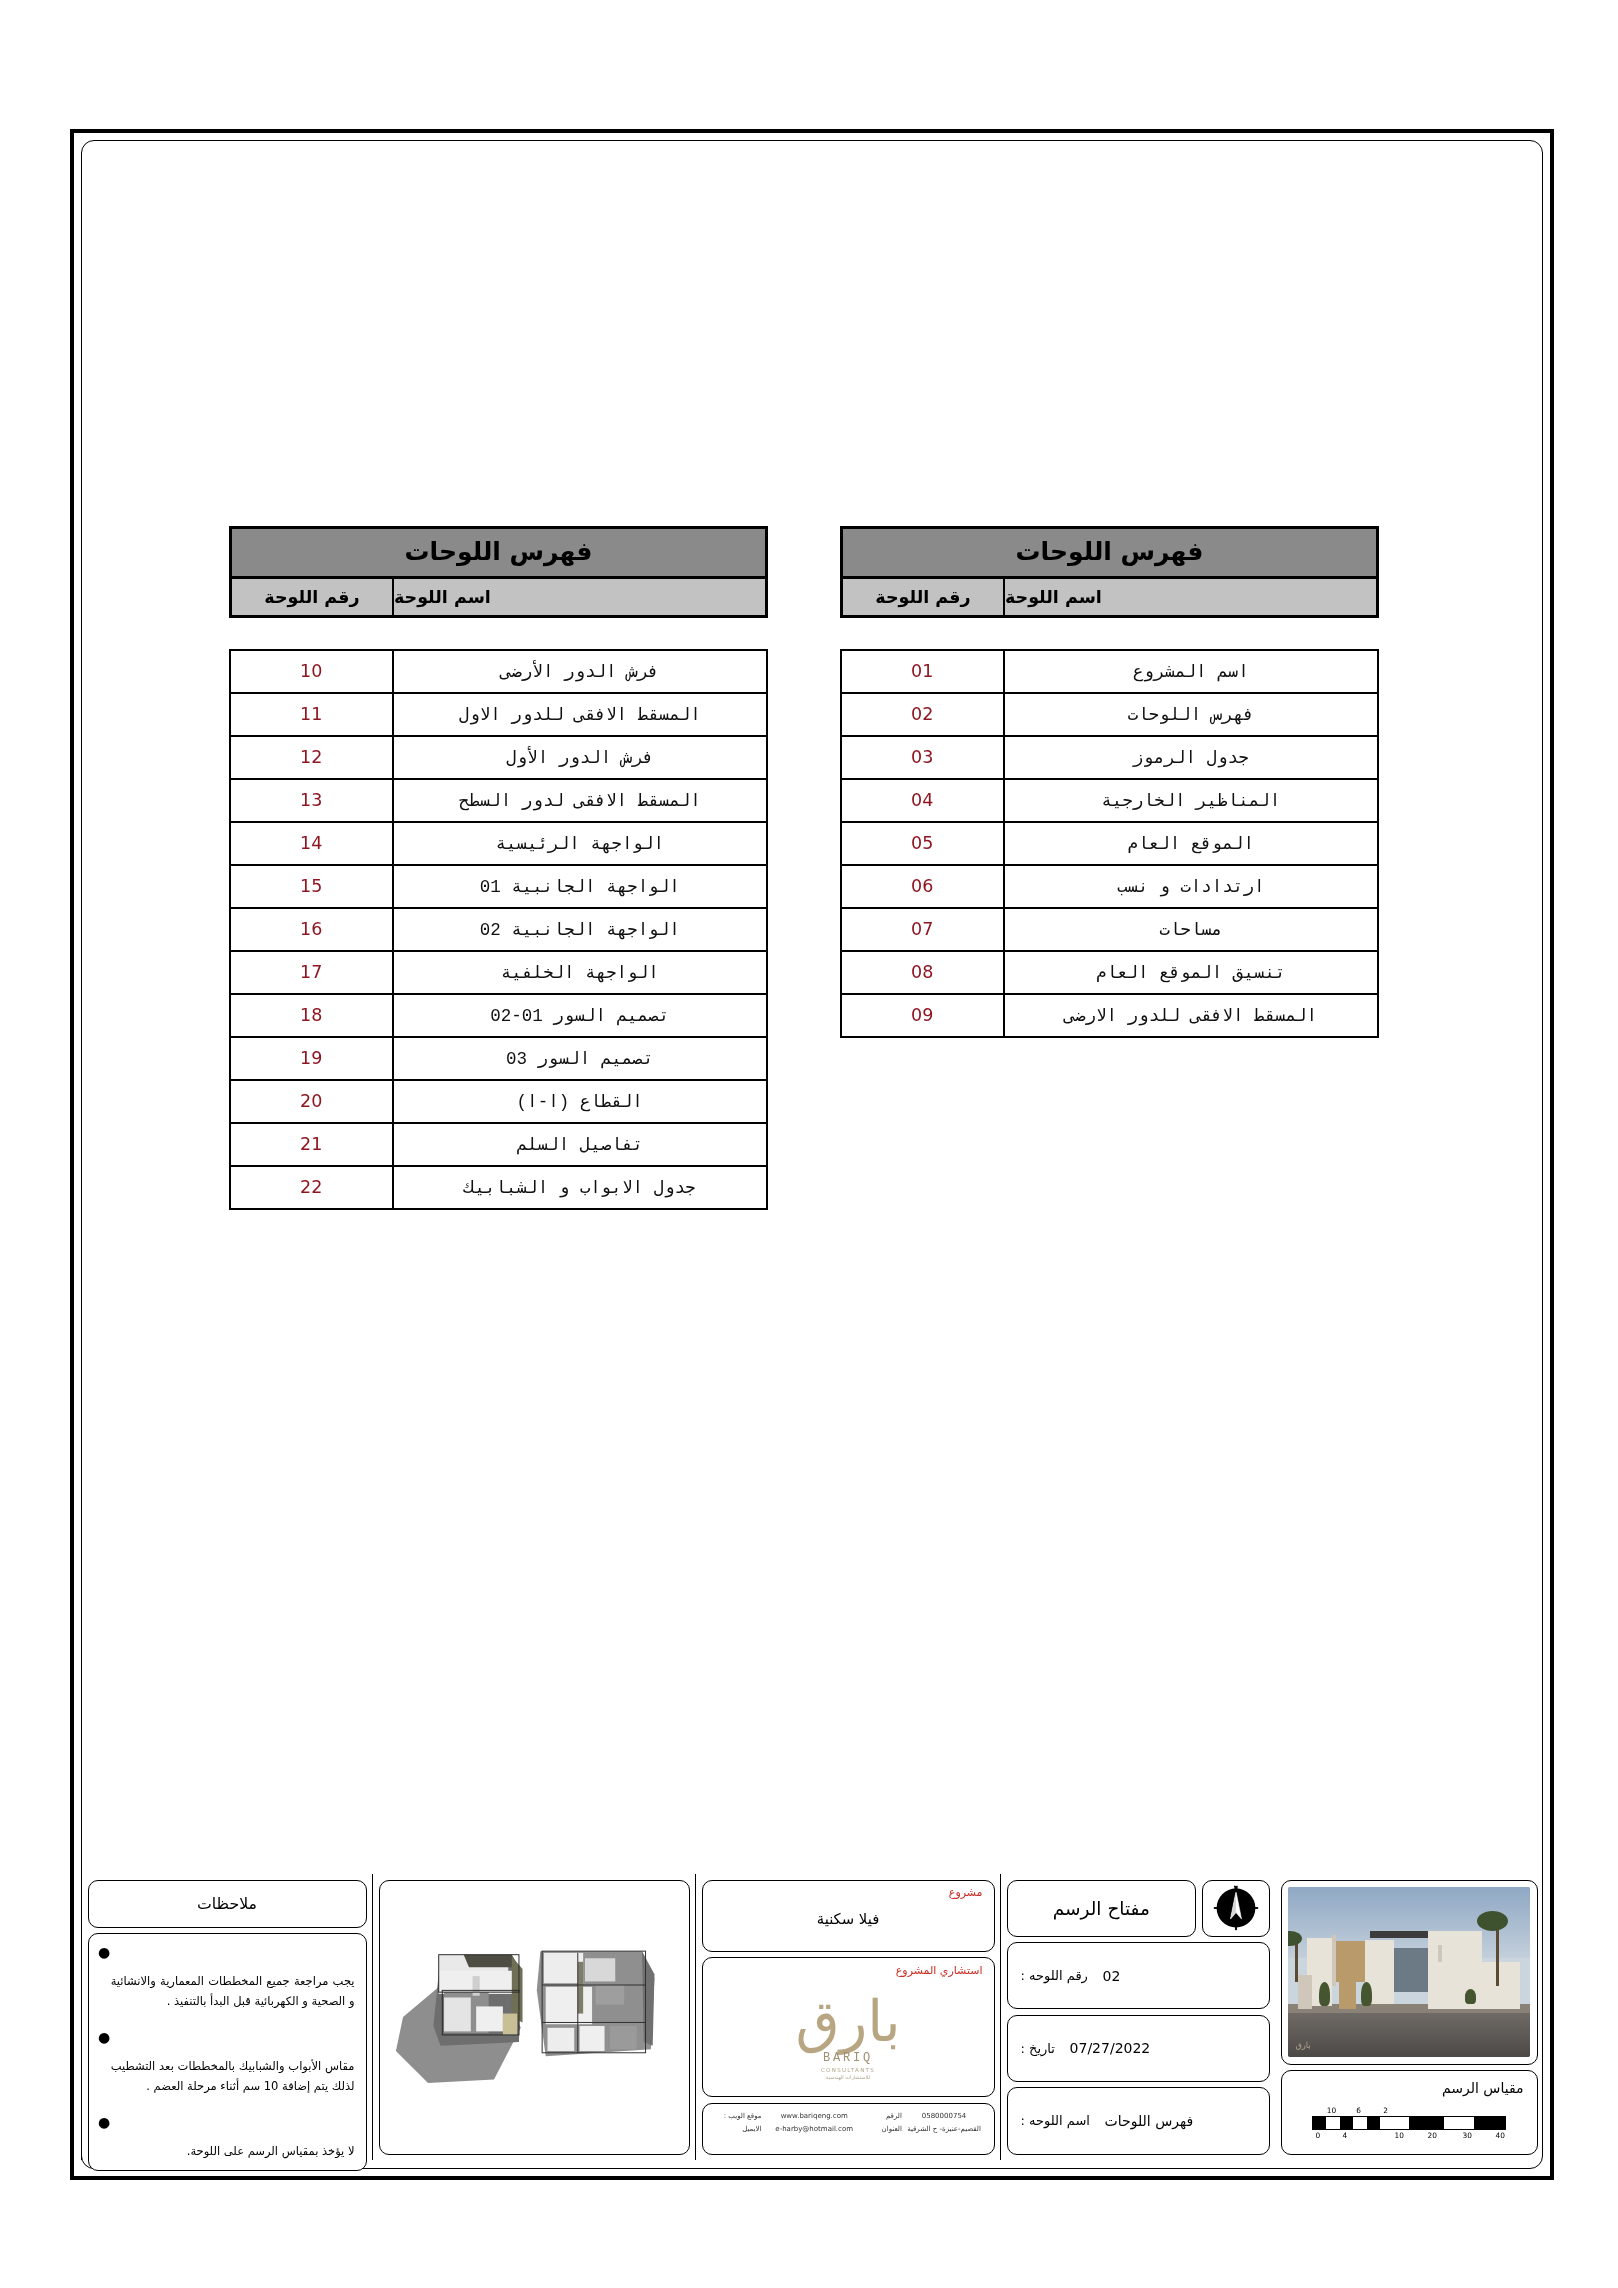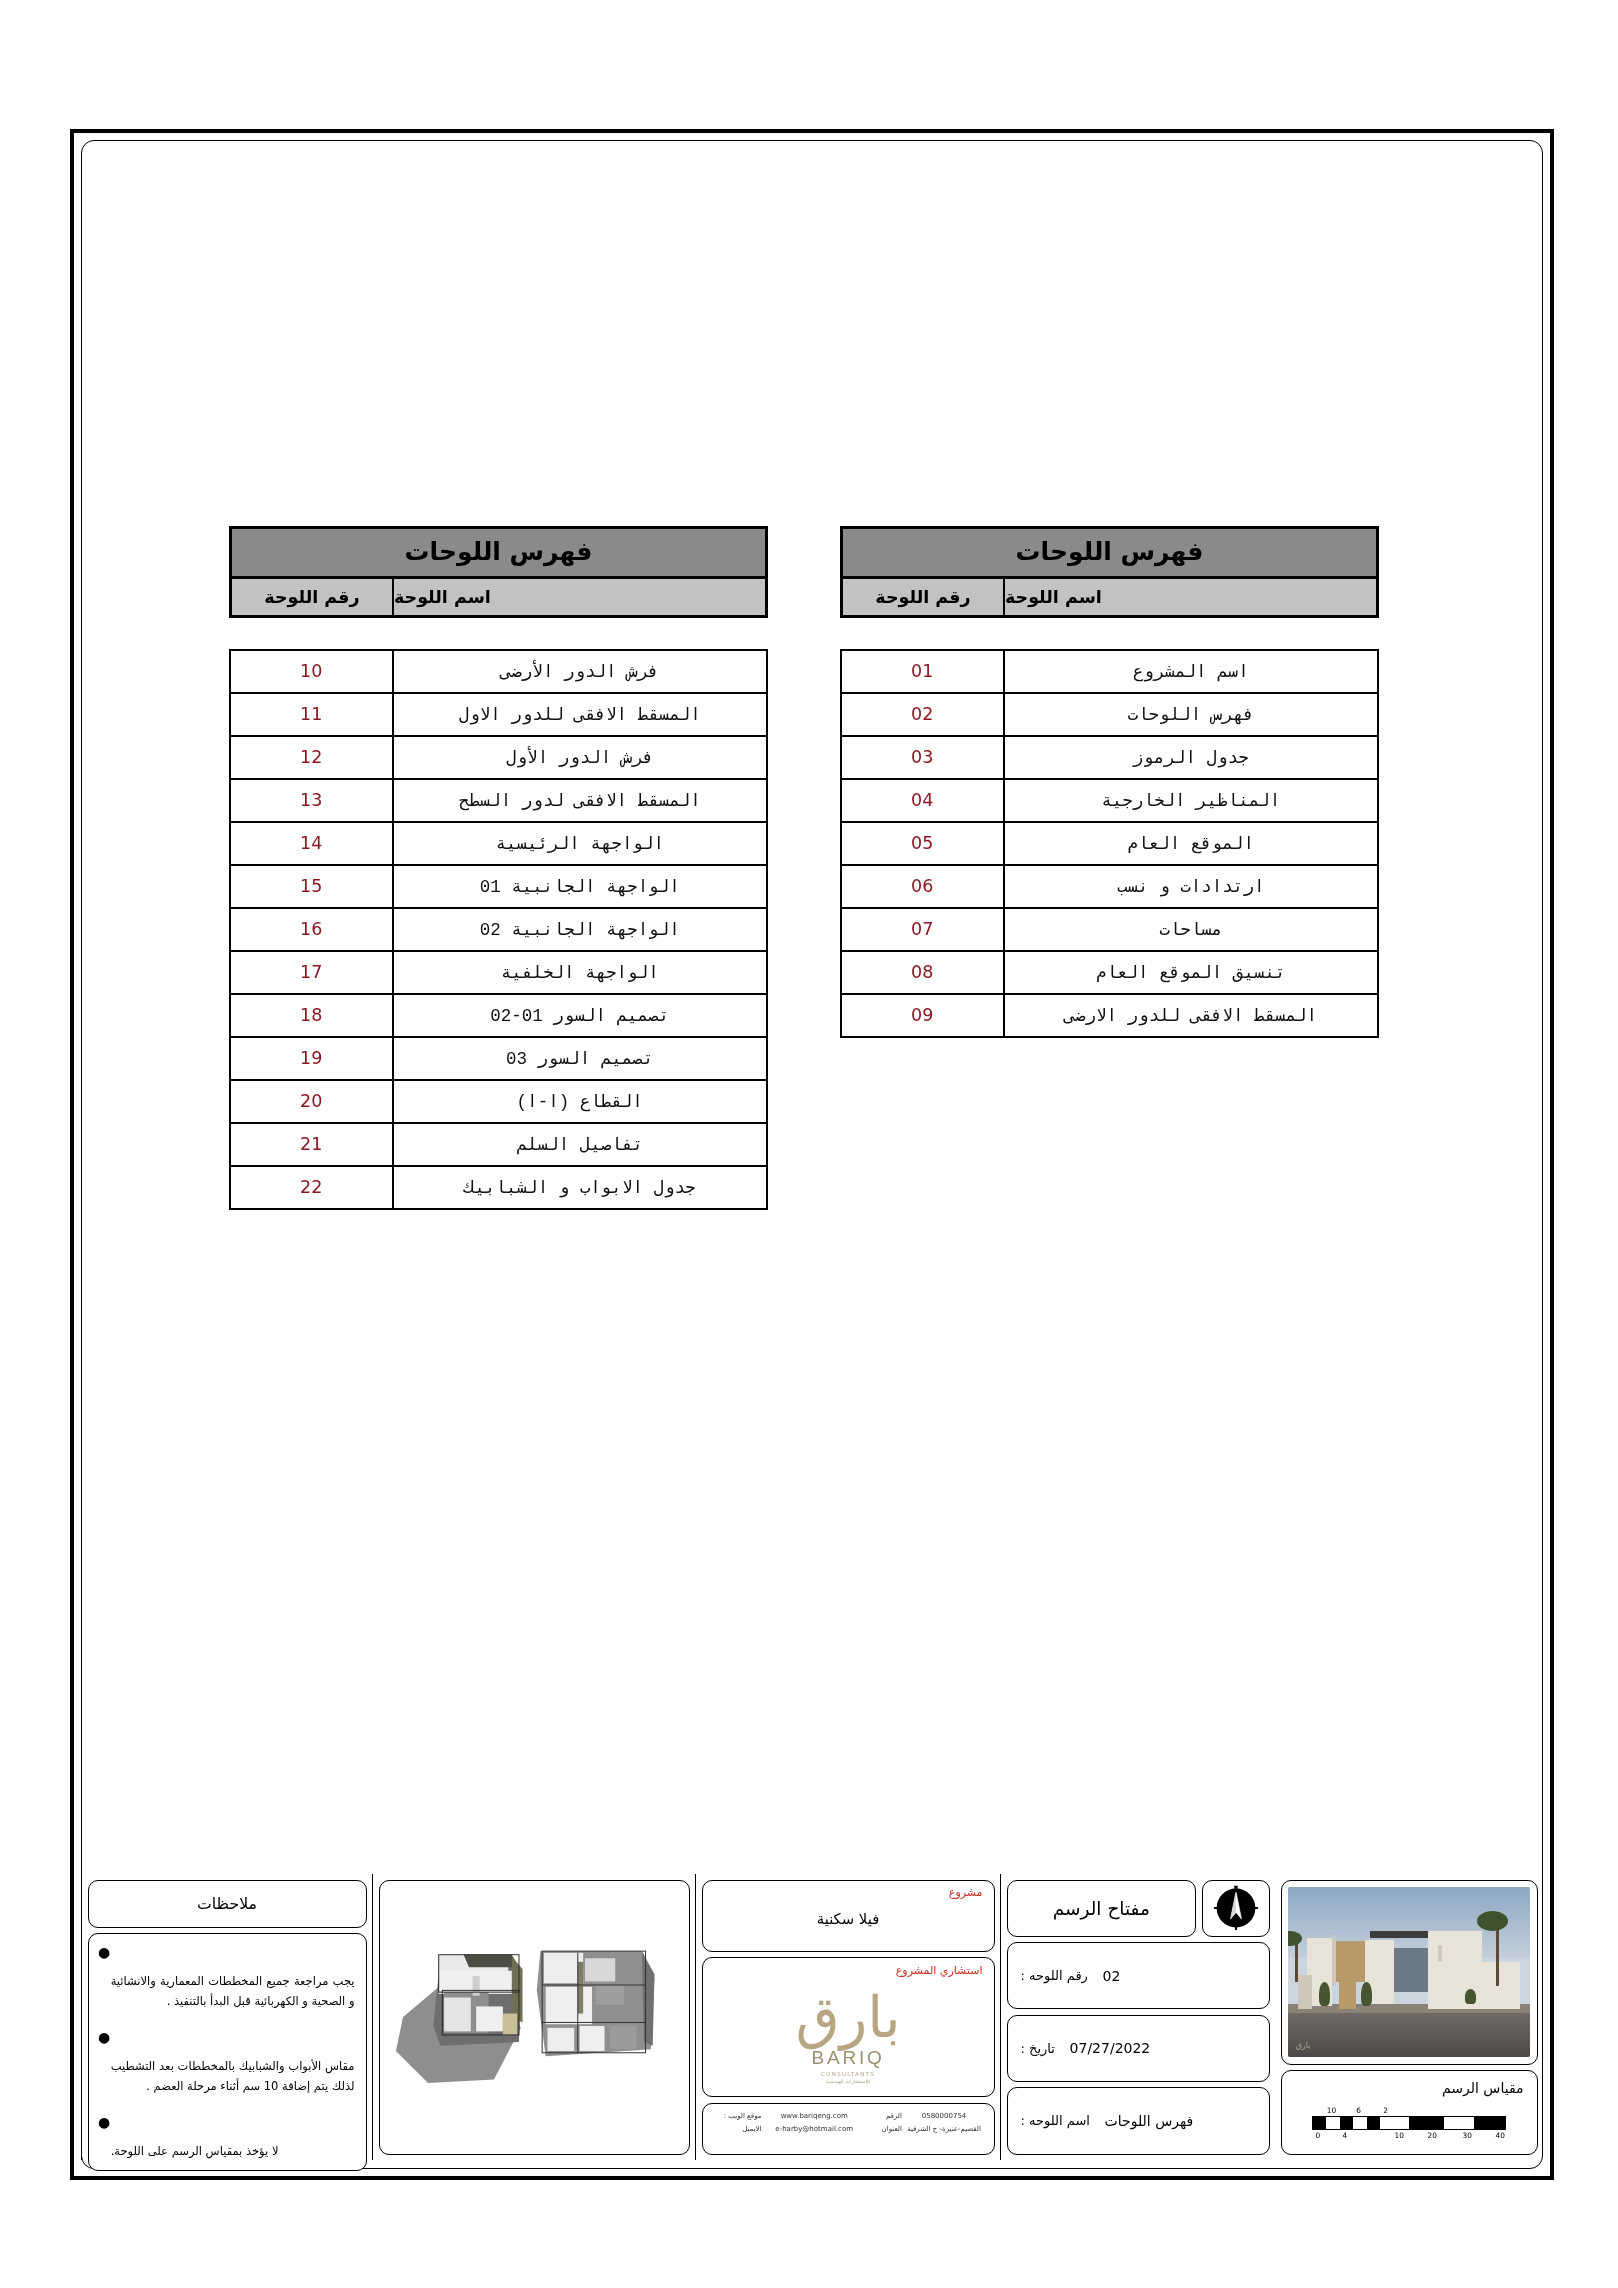--- a/index.html
+++ b/index.html
@@ -204,22 +204,22 @@
   
   #col-project { flex: 0 0 305px; display:flex; flex-direction:column; gap:5.5px; }
   #project-panel { flex: 0 0 72px; padding: 5.5px 11px; }
   .panel-tag { font-size: 11px; color:#cc2a20; text-align: right; direction: rtl; }
   #project-name { font-size: 14.8px; text-align:center; margin-top: 11px; direction: rtl; }
   #consultant-panel { flex: 1 1 auto; padding: 5.5px 11px; position: relative; }
   #logo-wrap { position:absolute; left:0; right:0; top: 24px; bottom: 5.5px;
       display:flex; flex-direction:column; align-items:center; justify-content:center; }
   #logo-mark { font-size: 57px; color:#b8a683; font-family:"DejaVu Sans", sans-serif;
       line-height: 1; font-weight: 300; }
-  #logo-word { font-size: 19px; letter-spacing: 2.8px; color:#9e8f70;
-      font-family:Liberation Sans, sans-serif; margin-top: 1.8px; }
+  #logo-word { font-size: 12px; letter-spacing: 2.8px; color:#9e8f70;
+      font-family:Liberation Mono, monospace; margin-top: 1.8px; }
   #logo-sub { font-size: 5.5px; letter-spacing: 1.3px; color:#b0a388; margin-top: 1.8px; }
   #logo-sub2 { font-size: 5px; color:#b0a388; margin-top: 0.9px; direction: rtl; }
   #contact-panel { flex: 0 0 52px; padding: 6.5px 11px; }
   .contact-row { display:flex; flex-direction: row-reverse; align-items:center; gap:3.7px;
       font-size: 7px; color:#333; line-height: 1.9; }
   .contact-row .c-lab { flex: 0 0 48px; text-align:right; direction: rtl; }
   .contact-row .c-val { flex: 0 0 98px; text-align:center; direction: ltr; }
   .contact-row .c-lab2 { flex: 0 0 35px; text-align:right; direction: rtl; }
   .contact-row .c-val2 { flex: 1 1 auto; text-align:center; direction: rtl; }
 
@@ -232,21 +232,21 @@
   #col-notes { flex: 1 1 auto; display:flex; flex-direction:column; gap:5.5px; }
   #notes-title-panel { flex: 0 0 48px; display:flex; align-items:center; justify-content:center; }
   #notes-title-panel span { font-size: 15.7px; }
   #notes-body-panel { flex: 1 1 auto; padding: 11px 9.2px 9.2px 9.2px; }
   .note-item { display:flex; flex-direction: row-reverse; align-items:flex-start;
       margin-bottom: 18.5px; direction: rtl; }
   .note-bullet { flex: 0 0 13px; font-size: 14px; line-height: 1.1; text-align:center; }
   .note-text { flex: 1 1 auto; font-size: 11.5px; line-height: 1.75; text-align: justify;
       direction: rtl; padding-right: 1.8px; margin-top: 26px; }
   .note-item.last { margin-bottom: 0; }
-  .note-item.last .note-text { text-align: left; }
+  .note-item.last .note-text { text-align: right; }
 </style>
 </head>
 <body>
 
 <div id="sheet-outer-border"></div>
 <div id="sheet-inner-border"></div>
 
 <div class="index-table" id="index-table-right">
   <div class="idx-head-block">
     <div class="idx-title">فهرس اللوحات</div>

